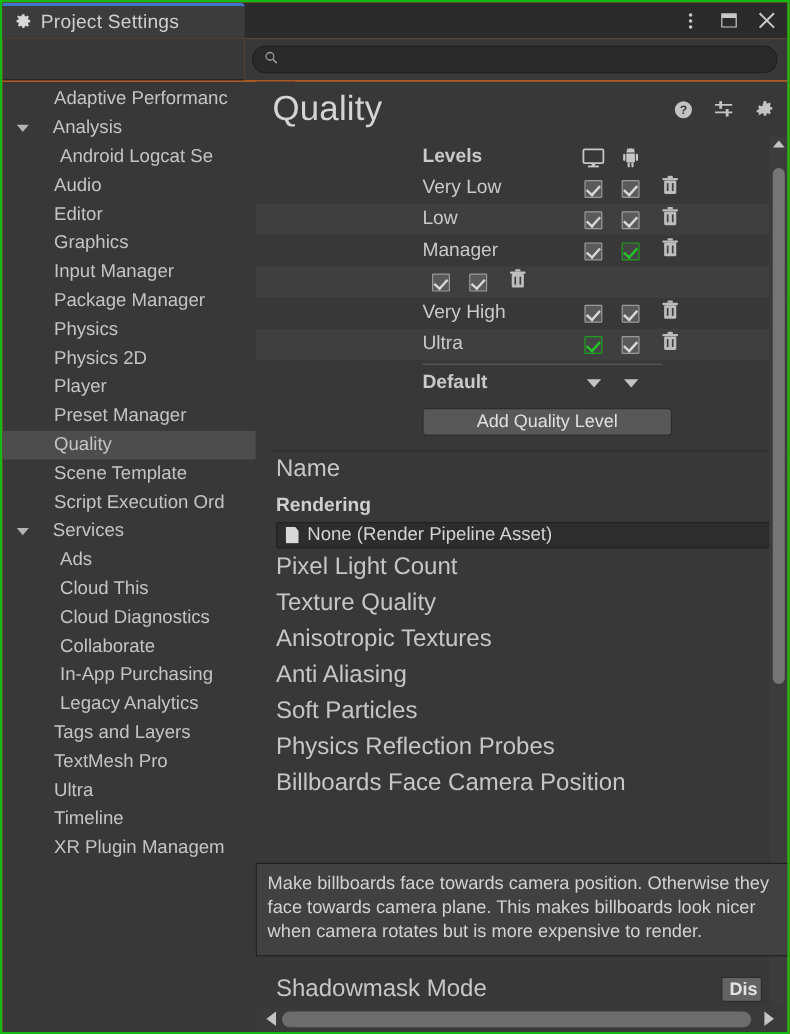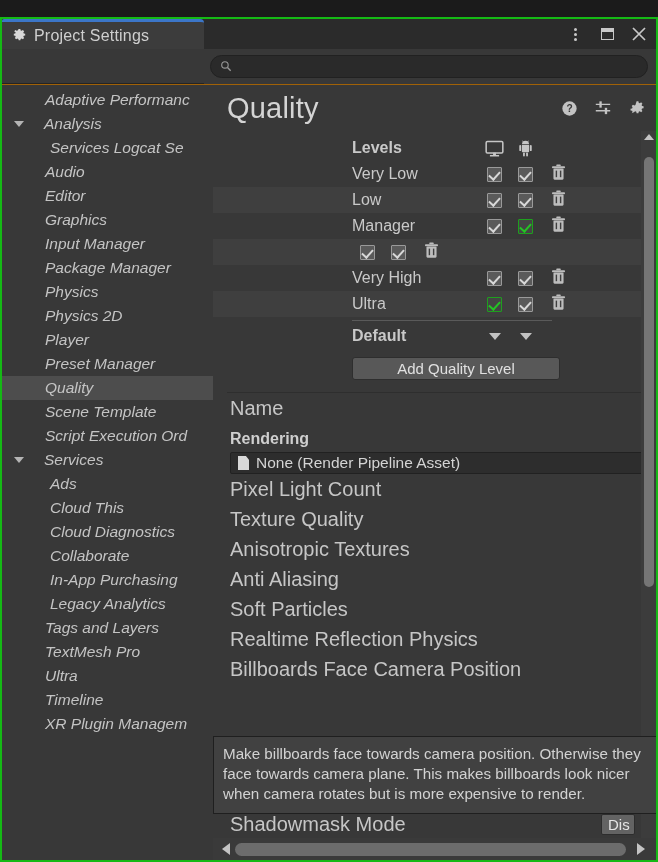--- a/index.html
+++ b/index.html
@@ -5,22 +5,21 @@
   * { box-sizing: border-box; margin: 0; padding: 0; }
   html, body {
     width: 658px; height: 862px;
     background: #1b1b1b;
     font-family: "Liberation Sans", sans-serif;
     overflow: hidden;
   }
   #window {
     position: absolute; inset: 0;
     border: 2px solid #15b915;
-    background: #a16207;
-    margin-top: 17px;
+    background: #f97316;
   }
 
   
   #titlebar {
     position: absolute; left: 0; top: 0; right: 0; height: 30px;
     background: #2b2b2b;
   }
   #tab {
     position: absolute; left: 0; top: 0; width: 202px; height: 30px;
     background: #3c3c3c;
@@ -60,21 +59,21 @@
   }
   #tabfill {
     position: absolute; left: 0; top: 30px; width: 202px; height: 35px;
     background: #383838; border-bottom: 1px solid #242424;
   }
 
   
   #sidebar {
     position: absolute; left: 0; top: 66px; width: 243px; bottom: 0;
     background: #383838; border-right: 1px solid #242424;
-    overflow: hidden; padding-top: 3px; font-style: italic;
+    overflow: hidden; padding-top: 3px;
   }
   .side-item {
     height: 24px; display: flex; align-items: center;
     color: #c4c4c4; font-size: 15.5px; white-space: nowrap;
     padding-left: 12px;
   }
   .side-item.child { padding-left: 48px; }
   .side-item .lbl { padding-left: 18px; }
   .side-item.child .lbl { padding-left: 0; }
   .side-item.selected { background: #4d4d4d; }
@@ -146,21 +145,21 @@
     cursor: pointer;
   }
   .hr-full { height: 1px; background: #2e2e2e; margin: 2px 14px 0 14px; }
 
   
   .prop-row {
     display: flex; align-items: center; height: 30px;
     padding: 0 0 0 17px;
   }
   .prop-label { color: #c6c6c6; font-size: 20px; white-space: nowrap; }
-  .prop-val { margin-left: auto; display: flex; align-items: flex-start; }
+  .prop-val { margin-left: auto; display: flex; align-items: flex-start; font-weight: bold; }
   .field-dark {
     height: 21px; background: #2a2a2a; border: 1px solid #212121;
     border-radius: 2px; color: #d6d6d6; font-size: 15px;
     display: flex; align-items: center; padding: 0 6px;
     white-space: nowrap; overflow: hidden;
   }
   .field-grey {
     height: 21px; background: #636363; border: 1px solid #2d2d2d;
     border-radius: 2px; color: #e4e4e4; font-size: 15px;
     display: flex; align-items: center; padding: 0 6px;
@@ -277,21 +276,21 @@
   <div id="sidebar">
       <div class="side-item">
         <span class="tri-spacer"></span>
         <span class="lbl">Adaptive Performanc</span>
       </div>
       <div class="side-item">
         <span class="tri"></span>
         <span class="lbl">Analysis</span>
       </div>
       <div class="side-item child">
-        <span class="lbl">Services Logcat Se</span>
+        <span class="lbl">Android Logcat Se</span>
       </div>
       <div class="side-item">
         <span class="tri-spacer"></span>
         <span class="lbl">Audio</span>
       </div>
       <div class="side-item">
         <span class="tri-spacer"></span>
         <span class="lbl">Editor</span>
       </div>
       <div class="side-item">
@@ -582,21 +581,21 @@
             <div class="prop-row">
               <span class="prop-label">Anisotropic Textures</span>
             </div>
             <div class="prop-row">
               <span class="prop-label">Anti Aliasing</span>
             </div>
             <div class="prop-row">
               <span class="prop-label">Soft Particles</span>
             </div>
             <div class="prop-row">
-              <span class="prop-label">Realtime Reflection Physics</span>
+              <span class="prop-label">Physics Reflection Probes</span>
             </div>
             <div class="prop-row">
               <span class="prop-label">Billboards Face Camera Position</span>
             </div>
           </div>
 
       </div>
     </div>
 
     <div class="bottom-row-strip">

